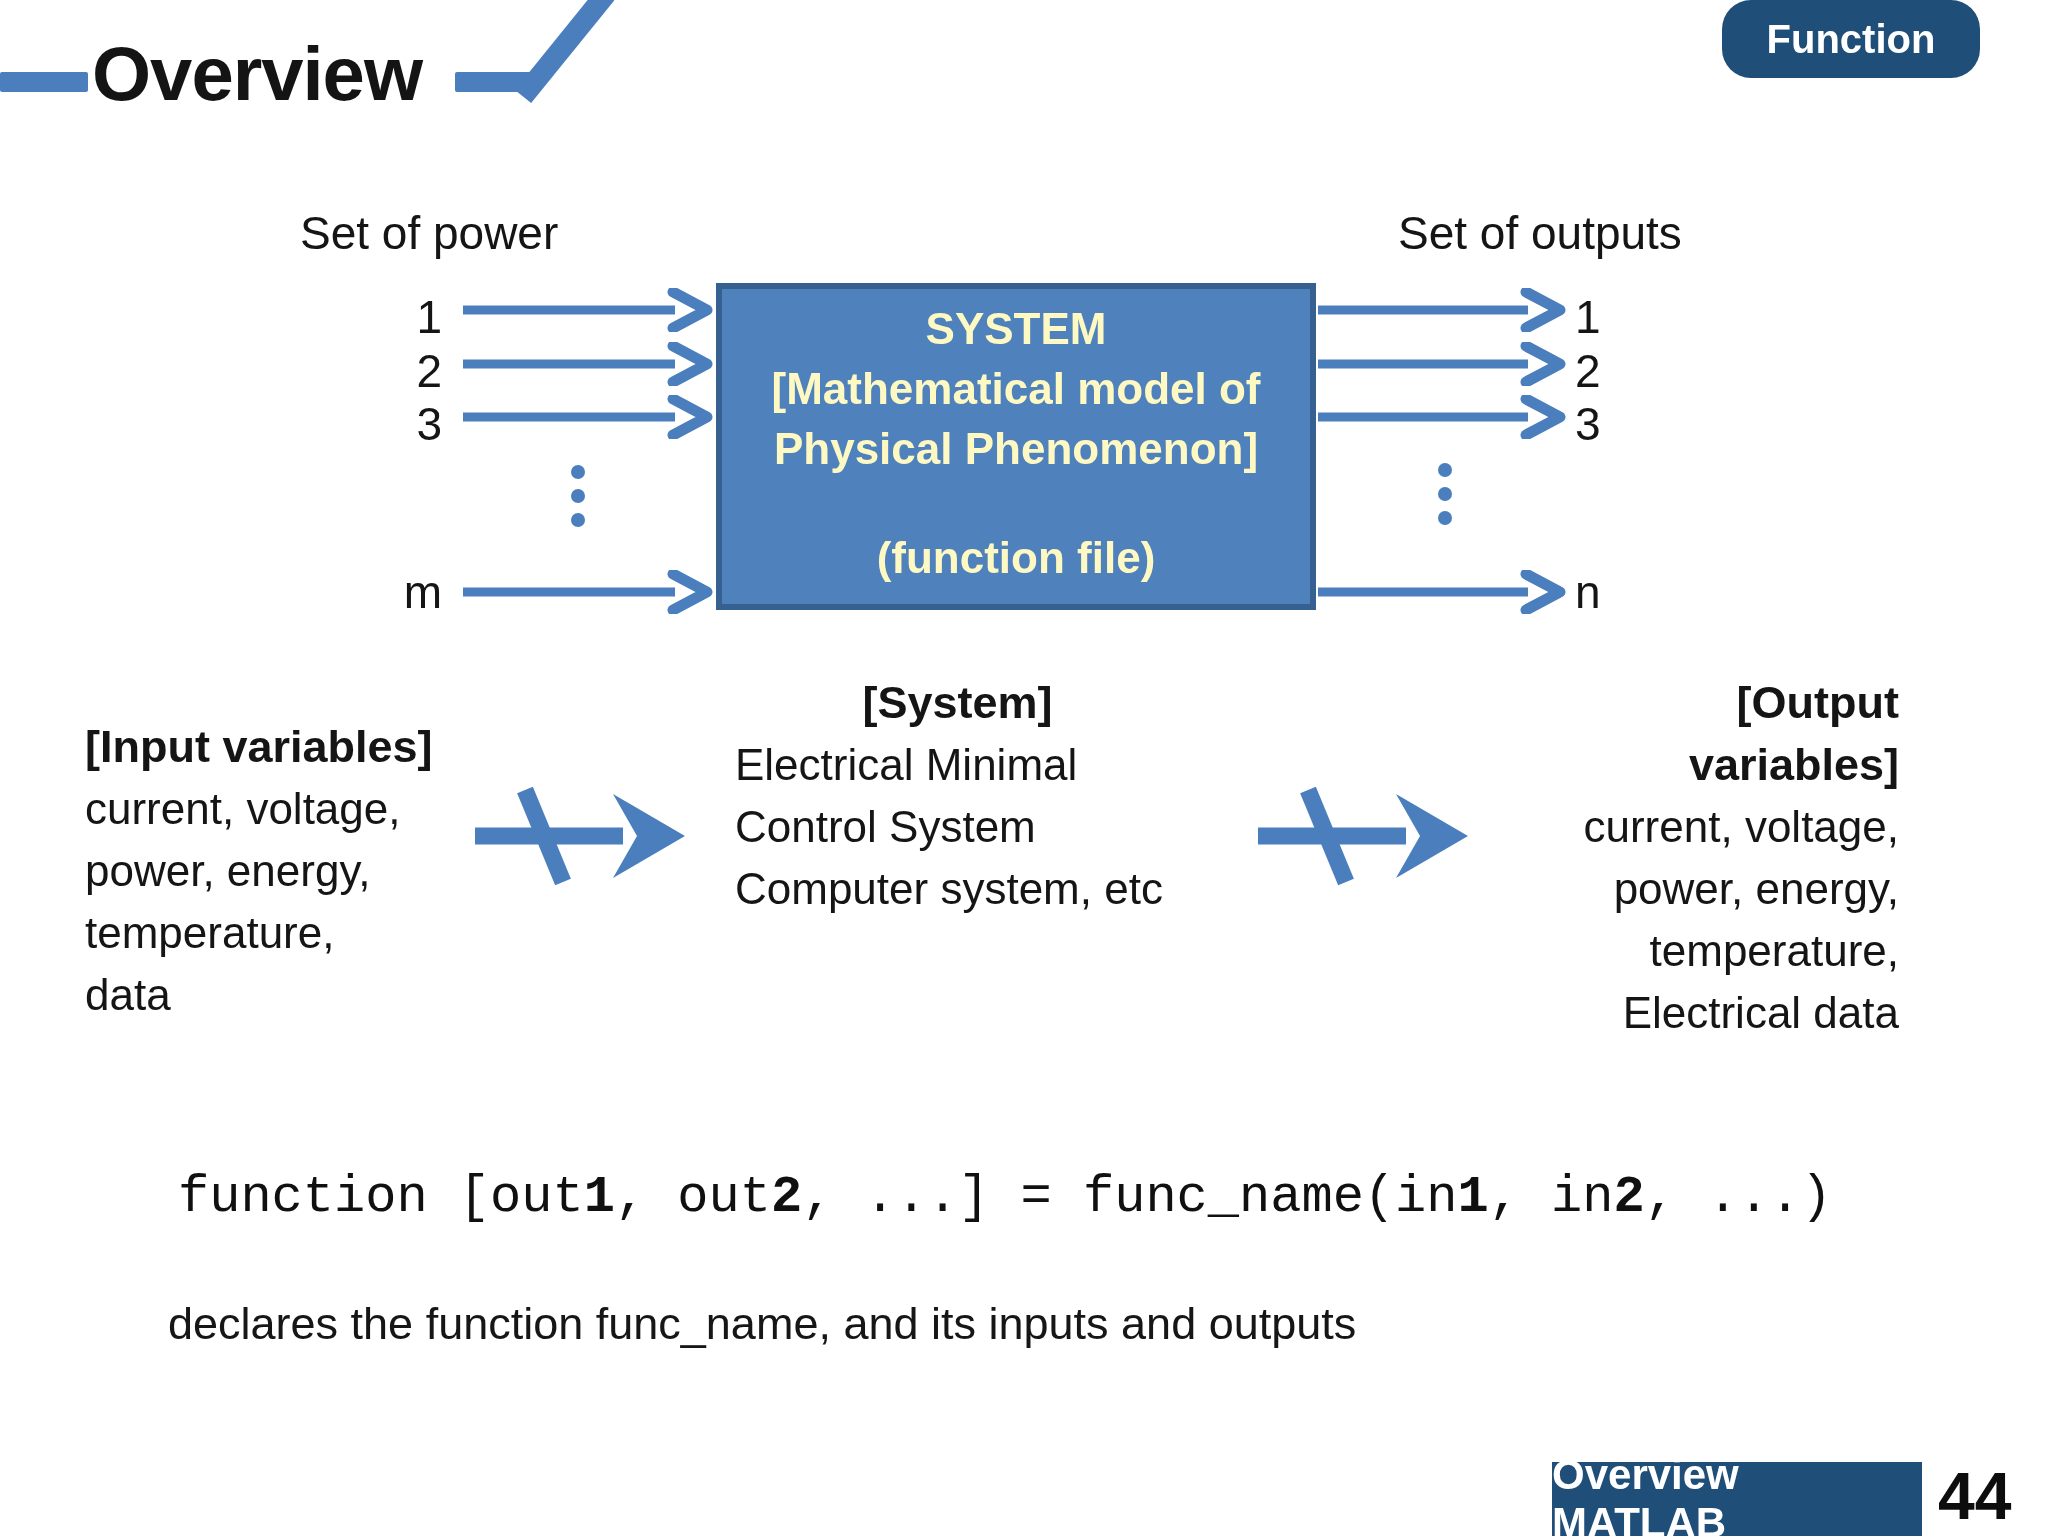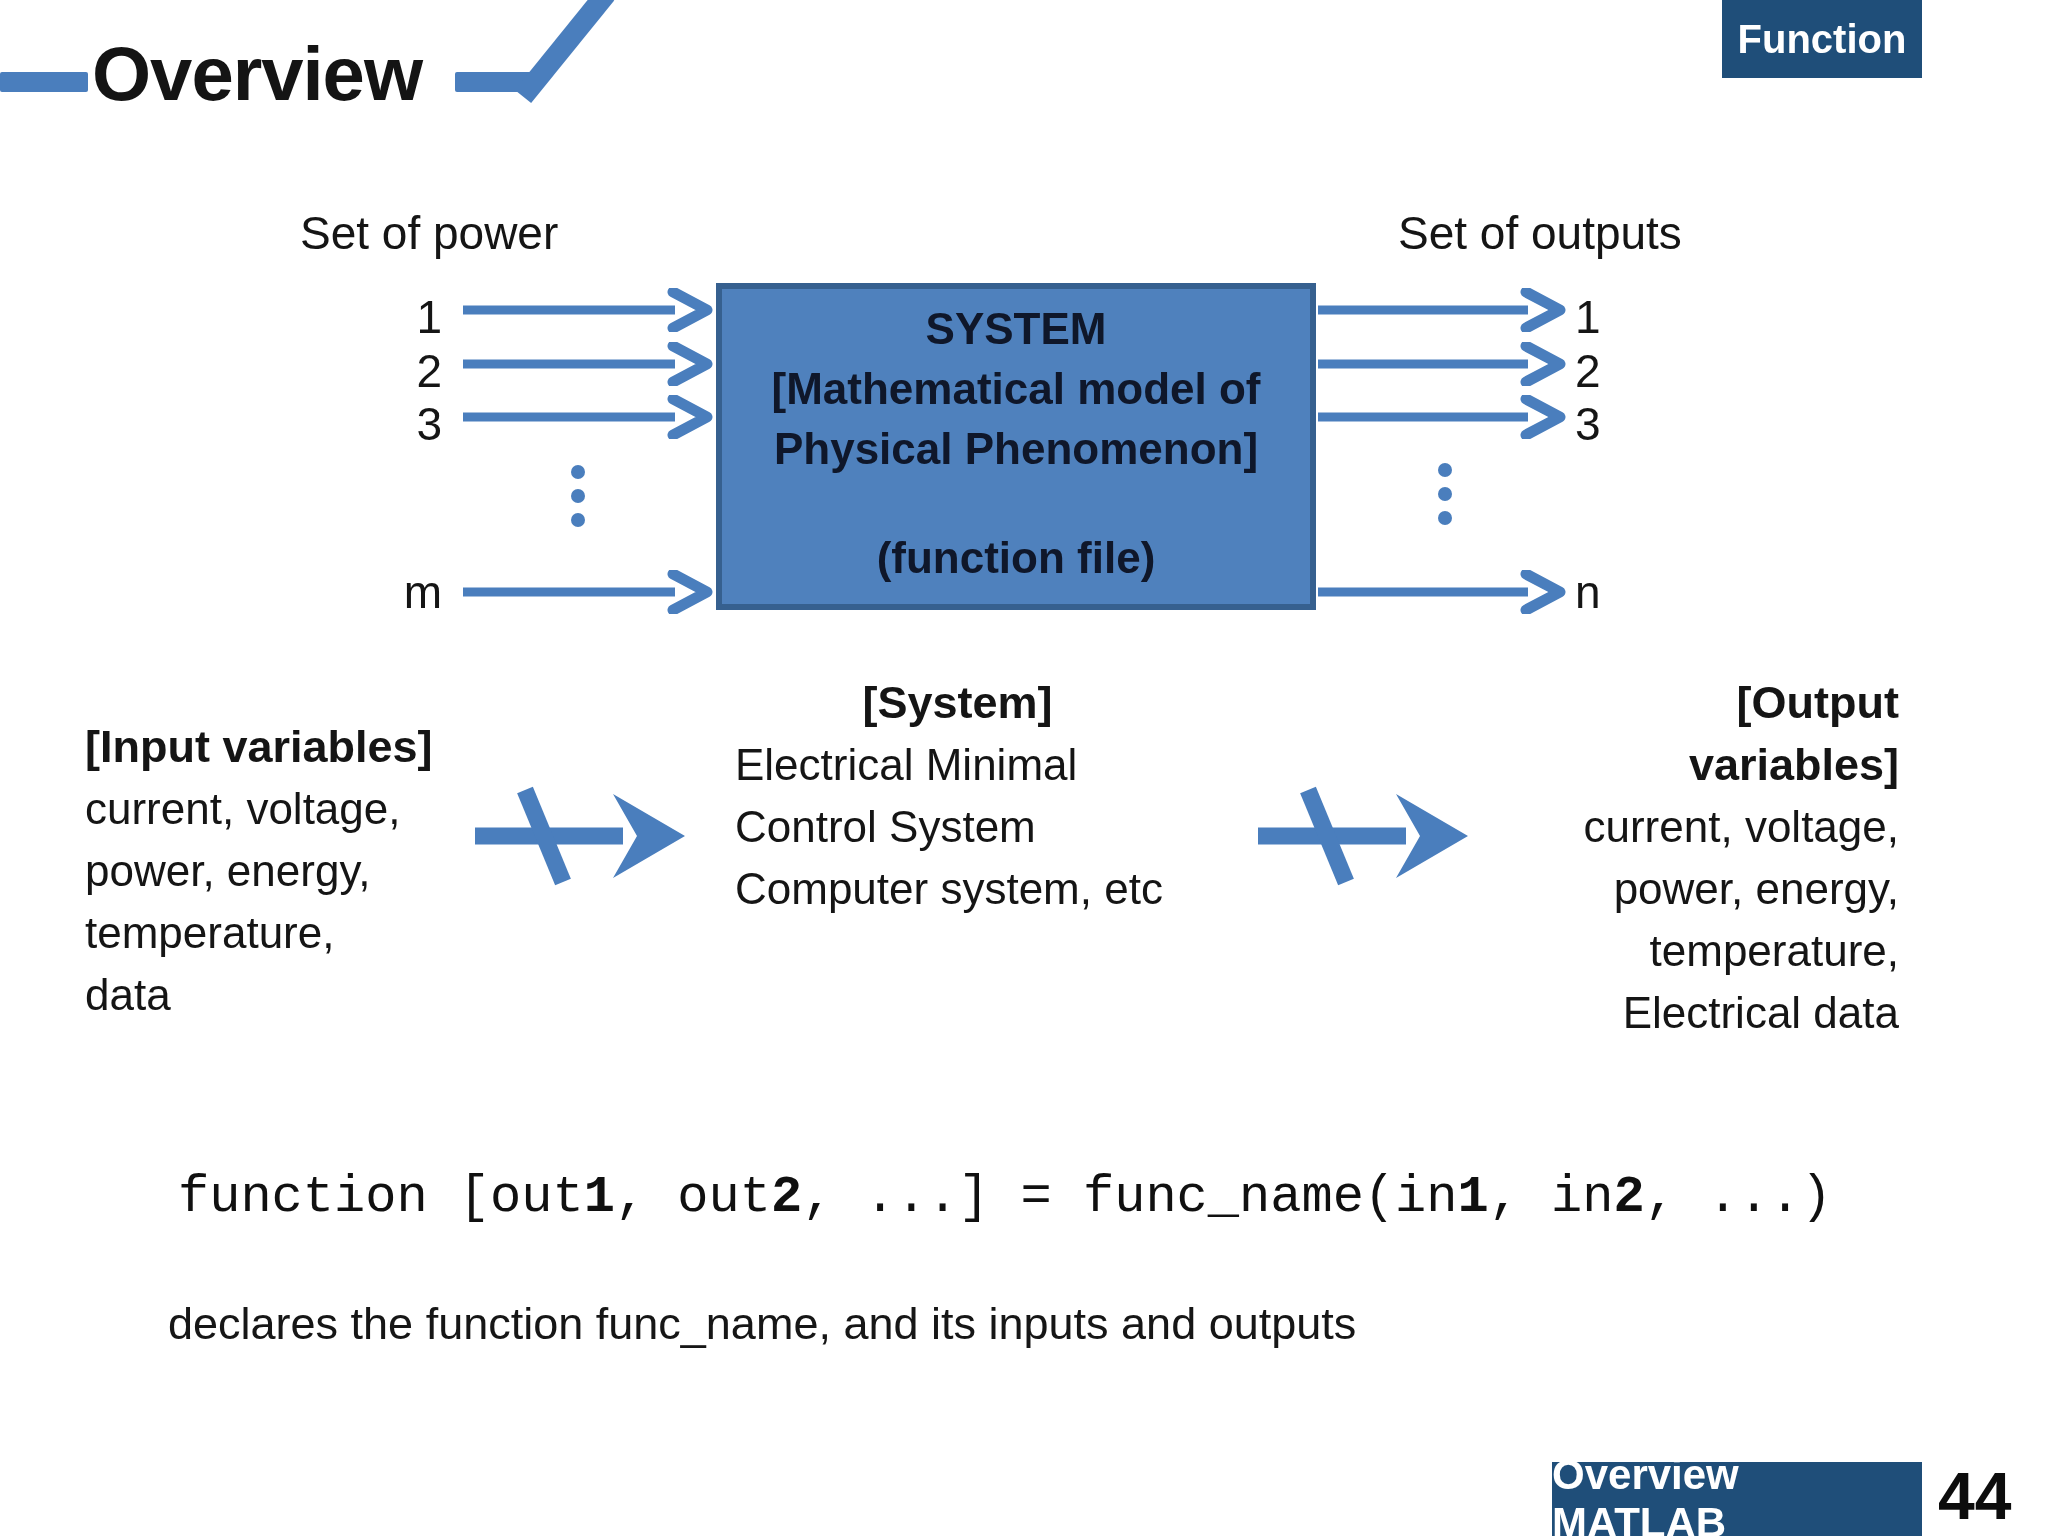--- a/index.html
+++ b/index.html
@@ -5,30 +5,30 @@
   html,body{margin:0;padding:0;background:#888;}
   .slide{
     position:relative;width:2048px;height:1536px;background:#ffffff;overflow:hidden;
     font-family:"Liberation Sans",sans-serif;color:#151515;
   }
   
   .bar-left{position:absolute;left:0;top:72px;width:88px;height:20px;background:var(--accent);border-radius:2px;}
   .title{position:absolute;left:92px;top:36px;margin:0;font-size:76px;line-height:76px;font-weight:bold;letter-spacing:-1px;color:#141414;}
   .bar-right{position:absolute;left:455px;top:72px;width:78px;height:20px;background:var(--accent);border-radius:2px;}
   .deco-diagonal{position:absolute;left:523px;top:86px;width:132px;height:21px;background:var(--accent);transform-origin:0 50%;transform:rotate(-51deg);}
-  .corner-tag{position:absolute;left:1722px;top:0;width:200px;height:78px;background:var(--dark);display:flex;align-items:center;justify-content:center;}
+  .corner-tag{position:absolute;left:1722px;top:0;width:258px;height:78px;background:var(--dark);display:flex;align-items:center;justify-content:center;border-radius:29px;}
   .corner-tag span{color:#fff;font-weight:bold;font-size:40px;}
   
   .set-label{position:absolute;top:206px;font-size:46px;}
   .sys-box{
     position:absolute;left:716px;top:283px;width:600px;height:327px;box-sizing:border-box;
     background:var(--accent);border:6px solid var(--boxborder);
     display:flex;flex-direction:column;align-items:center;padding-top:10px;
   }
-  .sys-line{color:#0f172a;font-weight:bold;font-size:44px;line-height:60px;white-space:nowrap;}
+  .sys-line{color:#fef9c3;font-weight:bold;font-size:44px;line-height:60px;white-space:nowrap;}
   .sys-spacer{flex:1;}
   .sys-bottom{margin-bottom:16px;}
   .port-label{position:absolute;width:72px;font-size:46px;line-height:52px;}
   .port-label.in{left:370px;text-align:right;}
   .port-label.out{left:1575px;text-align:left;}
   .flow-arrow{position:absolute;color:var(--accent);}
   .dot{position:absolute;width:14px;height:14px;border-radius:50%;background:var(--accent);}
   
   .col{position:absolute;top:672px;font-size:44px;line-height:62px;}
   .col-head{font-weight:bold;font-size:45px;}

